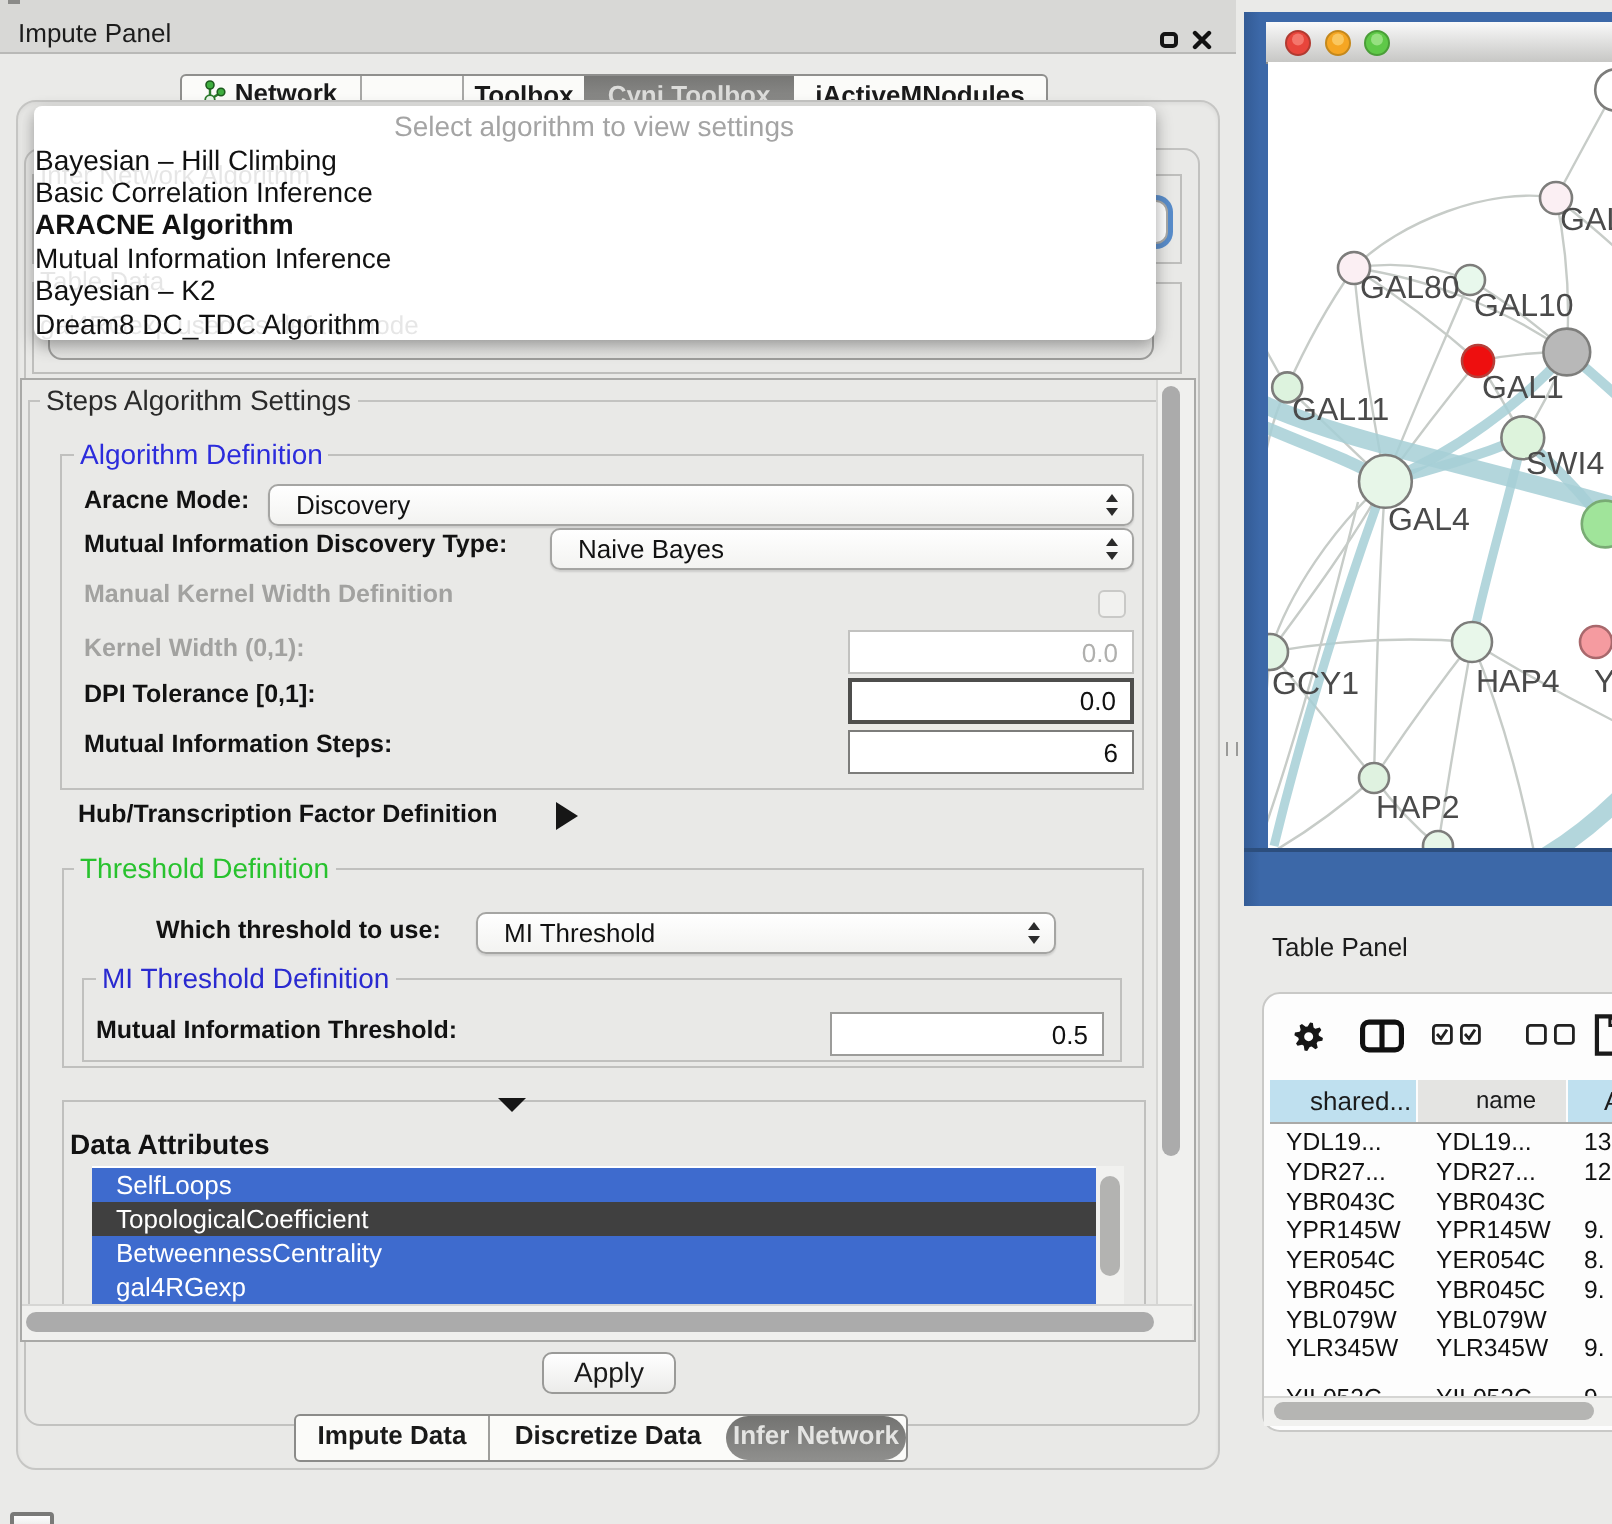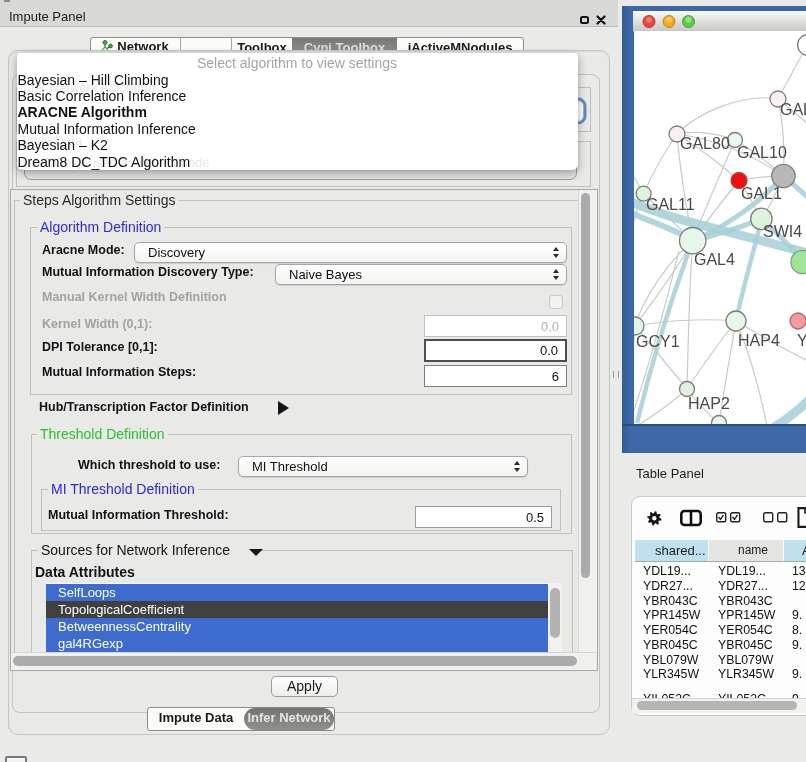--- a/index.html
+++ b/index.html
@@ -116,21 +116,20 @@
 
   <div class="abs" style="left:41px;top:489px;width:518px;height:40px;border:1px solid #c0c0be;"></div>
   <div class="gtitle" style="left:48px;top:483px;color:#2a2ad0;">MI Threshold Definition</div>
 
   <div class="lbl" style="left:48px;top:508px;">Mutual Information Threshold:</div>
   <div class="inp" style="left:415px;top:506px;width:135px;height:20px;border:1px solid #9c9c9a;">
       <span style="top:3px;">0.5</span>
     </div>
 
   <div class="abs" style="left:31px;top:550px;width:540px;height:112px;border:1px solid #c0c0be;border-bottom:none;"></div>
-  <div class="gtitle" style="left:38px;top:544px;color:#151515;font-weight:normal;padding-right:28px;">Sources for Network Inference</div>
   <div class="abs" style="left:249px;top:549px;width:0;height:0;border-left:7px solid transparent;border-right:7px solid transparent;border-top:7.5px solid #161616;"></div>
 
   <div class="lbl" style="left:35px;top:564px;font-size:14px;">Data Attributes</div>
   <div class="abs" style="left:46px;top:583px;width:516px;height:69px;background:#fff;overflow:hidden;">
     <div style="position:absolute;left:0;top:1px;width:502px;font-size:13px;color:#fff;line-height:17px;">
       <div style="background:#3e6bce;padding-left:12px;">SelfLoops</div>
       <div style="background:#404040;padding-left:12px;">TopologicalCoefficient</div>
       <div style="background:#3e6bce;padding-left:12px;">BetweennessCentrality</div>
       <div style="background:#3e6bce;padding-left:12px;">gal4RGexp</div>
     </div>
@@ -139,20 +138,21 @@
   </div>
 
   <div class="abs" style="left:578px;top:190px;width:18px;height:462px;background:#f0f0ee;border-left:1px solid #d6d6d4;"></div>
   <div class="abs" style="left:581px;top:193px;width:9px;height:385px;background:#ababab;border-radius:4.5px;"></div>
   <div class="abs" style="left:11px;top:652px;width:585px;height:17px;background:#f0f0ee;border-top:1px solid #d6d6d4;"></div>
   <div class="abs" style="left:13px;top:656px;width:564px;height:10px;background:#ababab;border-radius:5px;"></div>
 
   <div class="abs" style="left:271px;top:676px;width:65px;height:19px;border:1px solid #9a9a98;border-radius:5px;background:linear-gradient(#ffffff,#ececea);text-align:center;line-height:19px;font-size:14px;color:#1a1a1a;">Apply</div>
   <div class="abs" style="left:147px;top:707px;height:22px;display:flex;border:1px solid #8b8b89;border-radius:3px;background:#fbfbf9;font-size:13px;font-weight:bold;color:#1a1a1a;overflow:hidden;">
     <div style="width:96px;text-align:center;line-height:20px;">Impute Data</div>
+    <div style="width:118px;text-align:center;line-height:20px;border-left:1px solid #9e9e9c;">Discretize Data</div>
     <div style="width:90px;text-align:center;line-height:20px;background:linear-gradient(#737371,#8f8f8d);color:#e4e4e2;border-radius:11px;">Infer Network</div>
   </div>
 
   <div class="abs" style="left:622px;top:6px;width:184px;height:447px;background:linear-gradient(90deg,#335b95,#3c68a8 8px,#3c68a8);"></div>
   <div class="abs" style="left:633px;top:11px;width:173px;height:20px;background:linear-gradient(#f9f9f9,#c7c7c5);border-bottom:1px solid #8e8e8c;"></div>
   <div class="abs" style="left:622px;top:424px;width:184px;height:2px;background:#2c4e7d;"></div>
   <svg class="abs" style="left:633px;top:11px;" width="173" height="20" viewBox="0 0 173 20">
     <circle cx="16" cy="10.5" r="6" fill="#e8453c" stroke="#b13a31" stroke-width="1"></circle>
     <circle cx="16" cy="8.8" r="3" fill="#f98b80" opacity="0.7"></circle>
     <circle cx="36" cy="10.5" r="6" fill="#f5a623" stroke="#c4881c" stroke-width="1"></circle>

